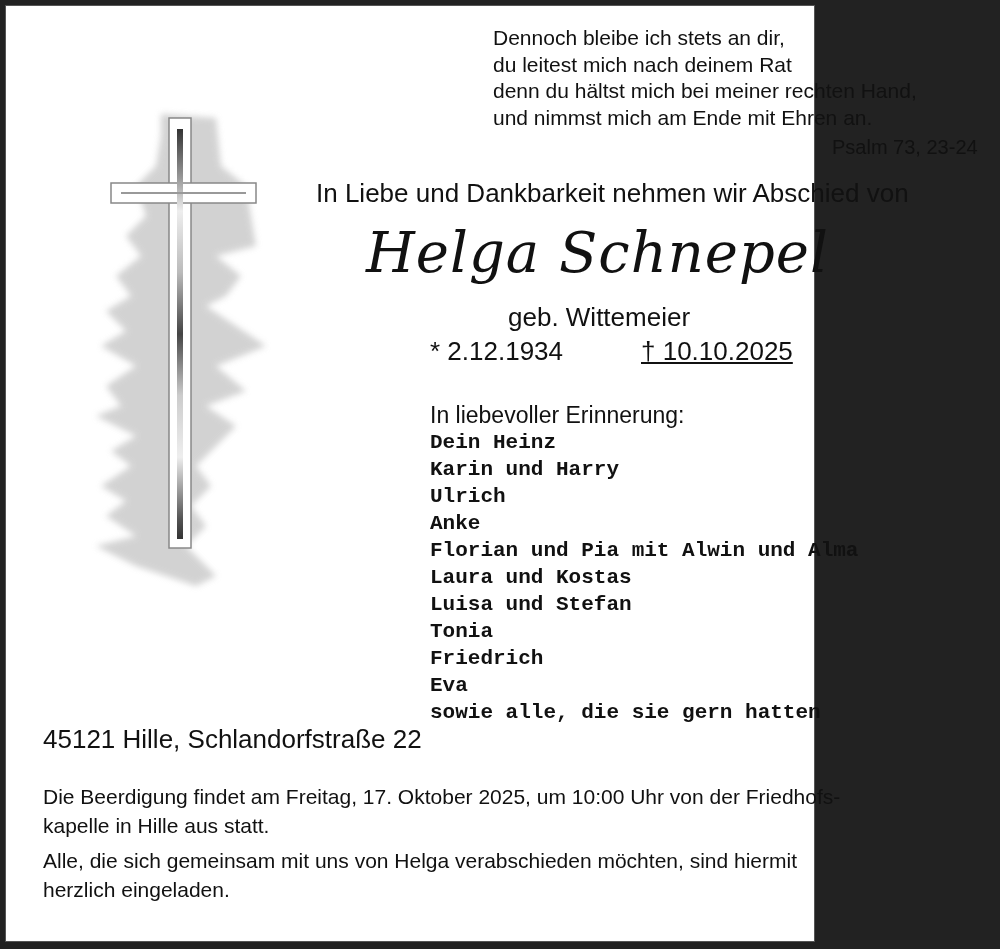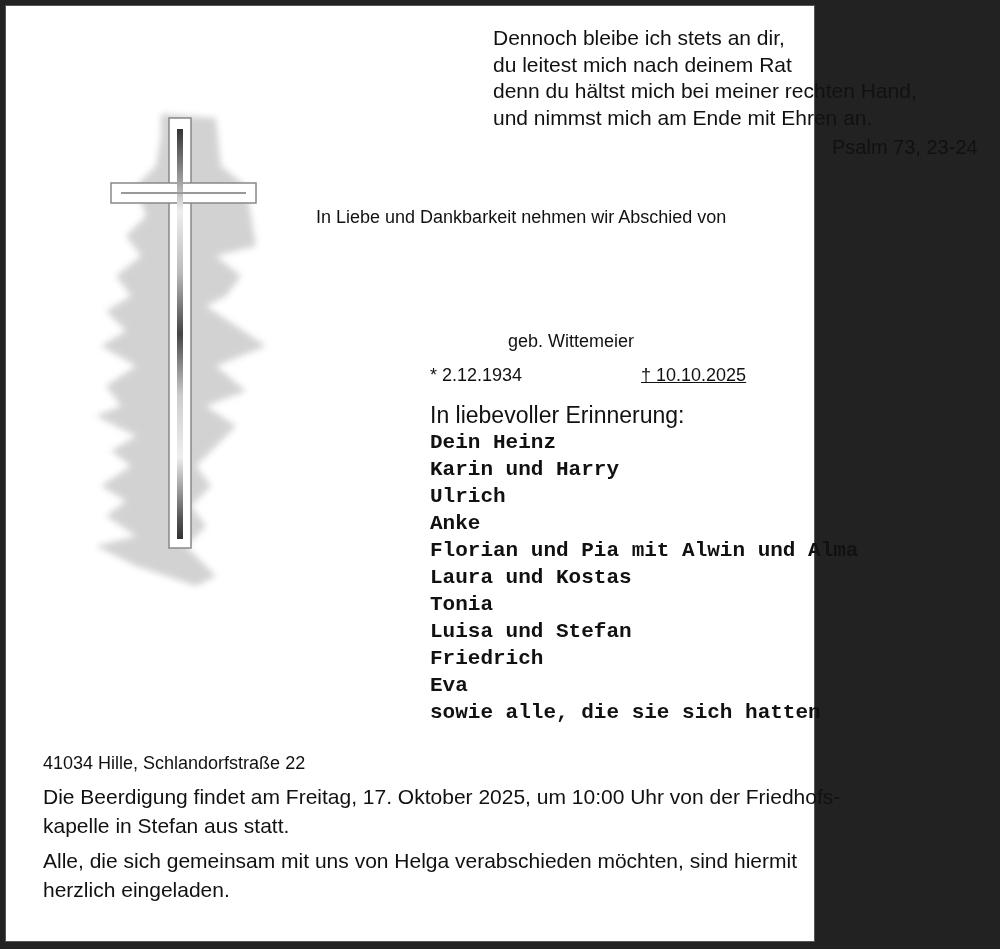--- a/index.html
+++ b/index.html
@@ -12,21 +12,21 @@
     .sheet {
       position: absolute;
       left: 5px; top: 5px;
       width: 810px; height: 937px;
       background: #ffffff;
       border: 1px solid #555;
       box-sizing: border-box;
       color: #111;
       font-family: "Liberation Sans", sans-serif;
     }
-    .txt { position: absolute; white-space: nowrap; font-size: 18px; line-height: 27px; margin-top: 24px; }
+    .txt { position: absolute; white-space: nowrap; font-size: 26px; line-height: 27px; }
 
     .psalm { position: absolute; left: 487px; top: 19px; }
     .psalm .line { font-size: 21px; line-height: 26.5px; white-space: nowrap; }
     .psalm-ref { position: absolute; left: 826px; top: 131px; font-size: 20px; line-height: 20px; white-space: nowrap; }
 
     .intro { left: 310px; top: 174px; }
     .name {
       position: absolute; left: 360px; top: 214px;
       font-family: "DejaVu Serif", serif;
       font-style: italic;
@@ -86,44 +86,45 @@
   <div class="psalm">
     <div class="line">Dennoch bleibe ich stets an dir,</div>
     <div class="line">du leitest mich nach deinem Rat</div>
     <div class="line">denn du hältst mich bei meiner rechten Hand,</div>
     <div class="line">und nimmst mich am Ende mit Ehren an.</div>
   </div>
   <div class="psalm-ref">Psalm 73, 23-24</div>
 
   <div class="txt intro">In Liebe und Dankbarkeit nehmen wir Abschied von</div>
 
+  <div class="name">Helga Schnepel</div>
 
   <div class="txt maiden">geb. Wittemeier</div>
   <div class="txt born">* 2.12.1934</div>
   <div class="txt died">† 10.10.2025</div>
 
   <div class="family">
     <div class="head">In liebevoller Erinnerung:</div>
     <div class="member">Dein Heinz</div>
     <div class="member">Karin und Harry</div>
     <div class="member">Ulrich</div>
     <div class="member">Anke</div>
     <div class="member">Florian und Pia mit Alwin und Alma</div>
     <div class="member">Laura und Kostas</div>
+    <div class="member">Luisa und Stefan</div>
     <div class="member">Tonia</div>
-    <div class="member">Luisa und Stefan</div>
     <div class="member">Friedrich</div>
     <div class="member">Eva</div>
-    <div class="member">sowie alle, die sie sich hatten</div>
+    <div class="member">sowie alle, die sie gern hatten</div>
   </div>
 
-  <div class="txt address">41034 Hille, Schlandorfstraße 22</div>
+  <div class="txt address">45121 Hille, Schlandorfstraße 22</div>
 
   <div class="funeral">
     <div>Die Beerdigung findet am Freitag, 17. Oktober 2025, um 10:00 Uhr von der Friedhofs-</div>
-    <div>kapelle in Stefan aus statt.</div>
+    <div>kapelle in Hille aus statt.</div>
   </div>
 
   <div class="invite">
     <div>Alle, die sich gemeinsam mit uns von Helga verabschieden möchten, sind hiermit</div>
     <div>herzlich eingeladen.</div>
   </div>
 </div>
 
 </body></html>

